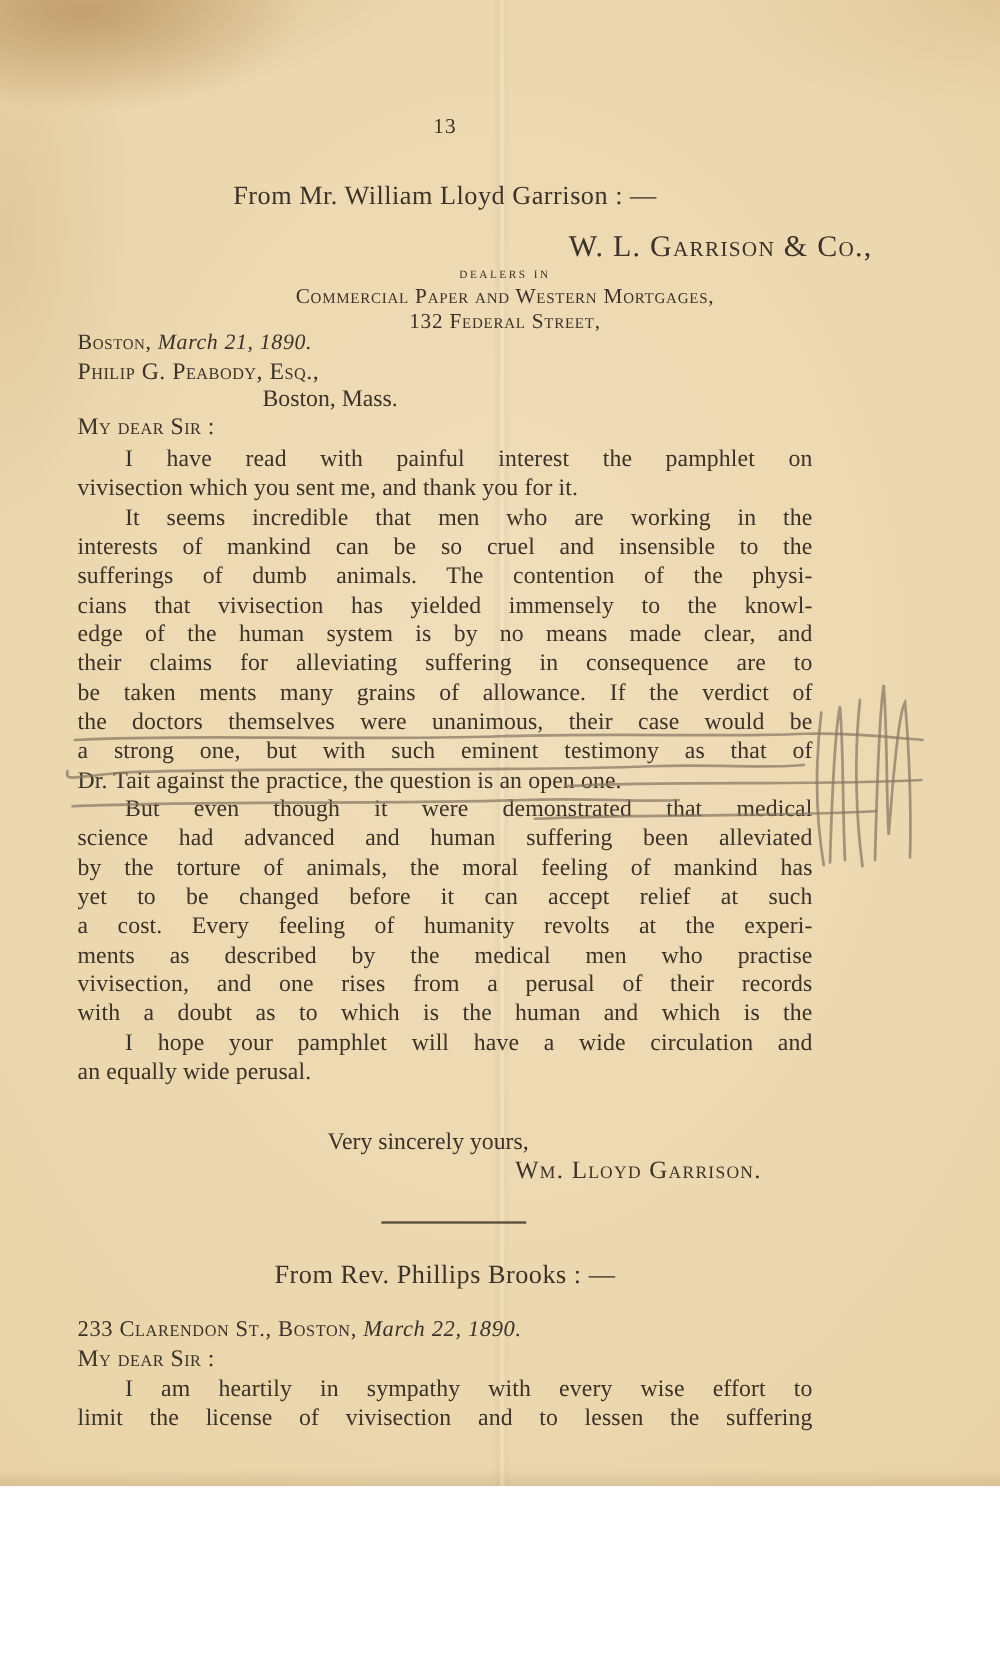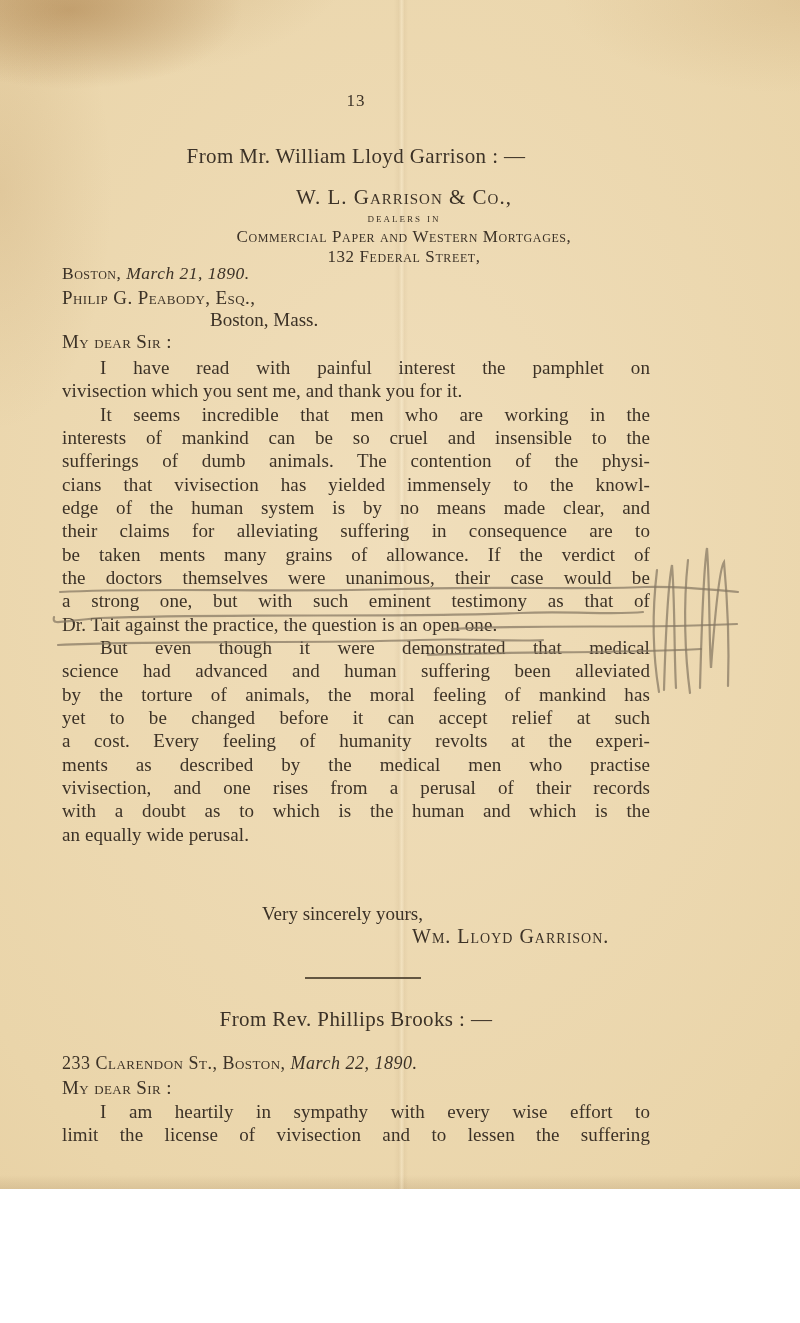--- a/index.html
+++ b/index.html
@@ -25,21 +25,21 @@
     pointer-events:none;
   }
   .column{position:absolute;left:62px;top:0;width:588px;height:100%;}
   .blk{position:absolute;left:0;width:100%;}
   .ctr{text-align:center;}
   .rt{text-align:left;}
   .sc{font-variant:small-caps;}
   .it{font-style:italic;}
   .pagenum{top:91px;font-size:17px;letter-spacing:1px;}
   .l1-heading{top:144px;font-size:21px;padding-right:22px;letter-spacing:0.4px;}
-  .lh-company{top:185px;font-size:21px;padding-left:48px;letter-spacing:1px;}
+  .lh-company{top:185px;font-size:24px;padding-left:48px;letter-spacing:1px;text-align:right;}
   .lh-dealers{top:211px;font-size:12.5px;padding-left:48px;letter-spacing:2px;font-variant:small-caps;}
   .lh-business{top:227px;font-size:17px;padding-left:48px;letter-spacing:0.6px;}
   .lh-address{top:247px;font-size:17px;padding-left:48px;letter-spacing:0.6px;}
   .lh-dateline{top:263px;font-size:17.5px;letter-spacing:0.5px;}
   .recipient{top:287px;font-size:19px;letter-spacing:0.4px;}
   .recipient-city{top:309px;left:148px;width:auto;font-size:19px;}
   .salutation1{top:331px;font-size:19px;letter-spacing:0.4px;}
   .body1{top:356px;}
   .body2{top:1100px;}
   .tline{
@@ -90,20 +90,21 @@
         <div class="tline">a strong one, but with such eminent testimony as that of</div>
         <div class="tline end">Dr. Tait against the practice, the question is an open one.</div>
         <div class="tline indent">But even though it were demonstrated that medical</div>
         <div class="tline">science had advanced and human suffering been alleviated</div>
         <div class="tline">by the torture of animals, the moral feeling of mankind has</div>
         <div class="tline">yet to be changed before it can accept relief at such</div>
         <div class="tline">a cost. Every feeling of humanity revolts at the experi-</div>
         <div class="tline">ments as described by the medical men who practise</div>
         <div class="tline">vivisection, and one rises from a perusal of their records</div>
         <div class="tline">with a doubt as to which is the human and which is the</div>
+        <div class="tline indent">I hope your pamphlet will have a wide circulation and</div>
         <div class="tline end">an equally wide perusal.</div>
       </div>
     <div class="blk closing">Very sincerely yours,</div>
     <div class="blk sc signature">Wm. Lloyd Garrison.</div>
 
     <div class="divider"></div>
 
     <div class="blk ctr l2-heading">From Rev. Phillips Brooks : —</div>
     <div class="blk rt l2-dateline"><span class="sc">233 Clarendon St., Boston, </span><span class="it">March 22, 1890.</span></div>
     <div class="blk sc salutation2">My dear Sir :</div>

